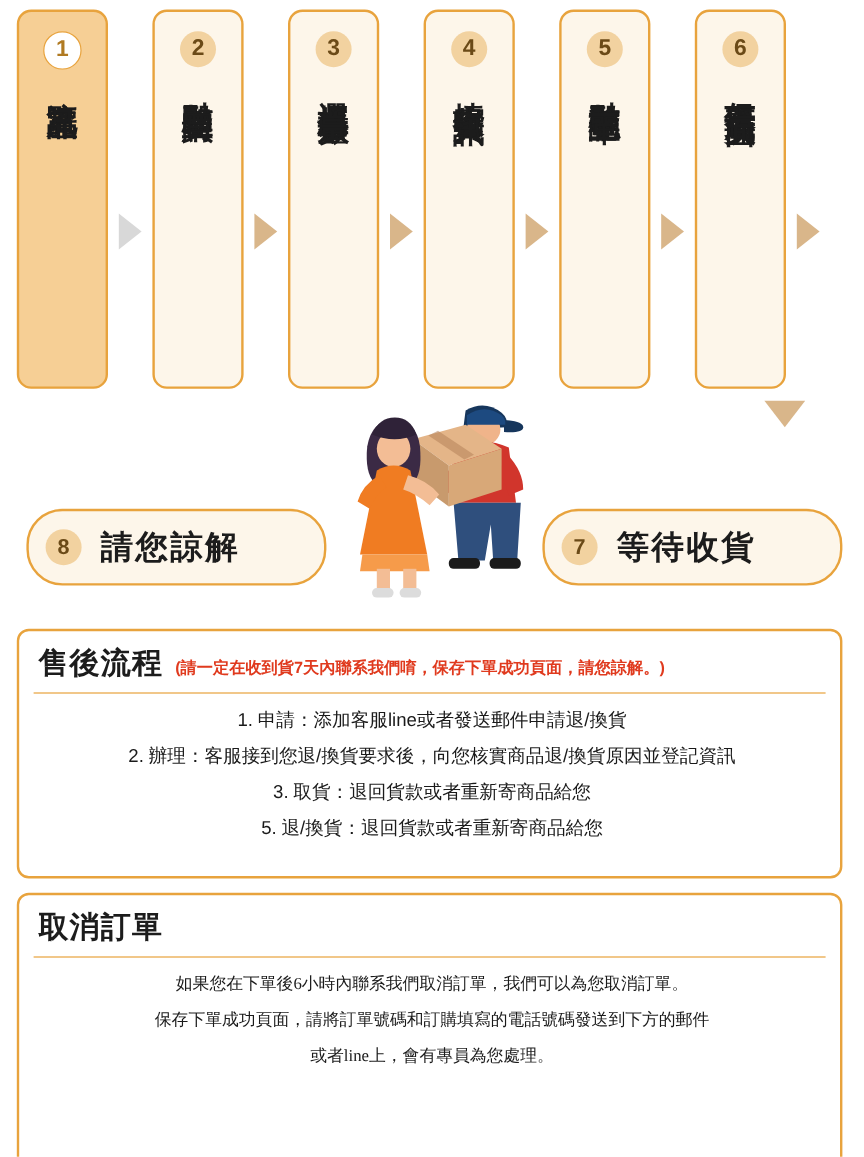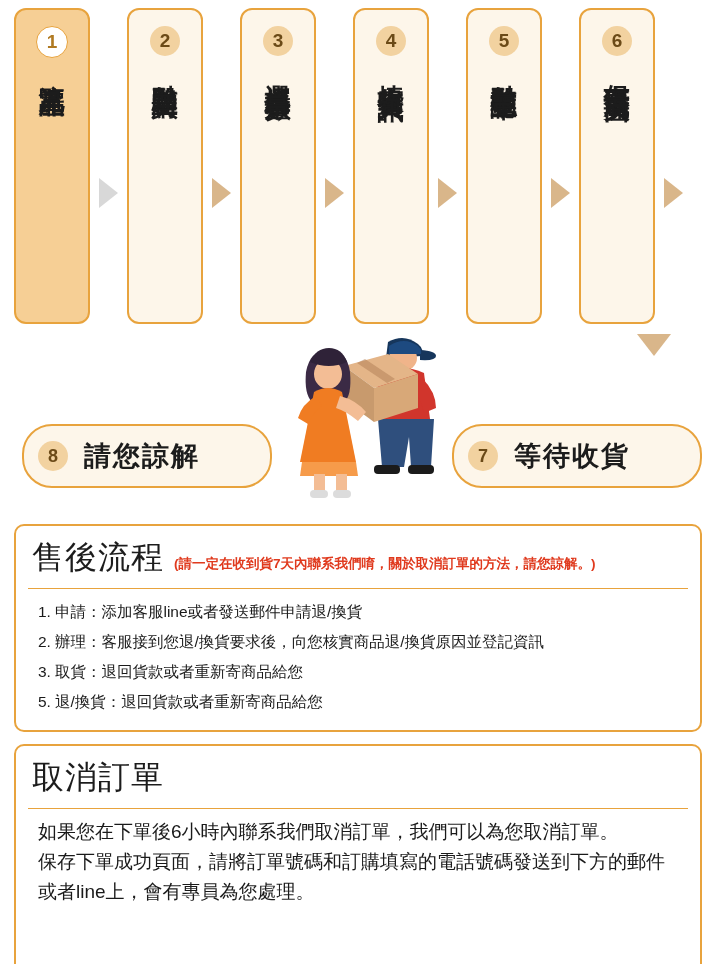--- a/index.html
+++ b/index.html
@@ -153,51 +153,53 @@
   }
   #panel-after { top: 524px; height: 208px; }
   #panel-cancel { top: 744px; height: 268px; }
 
   .panel-head {
     display: flex;
     align-items: baseline;
     padding: 10px 16px 2px 16px;
   }
   .panel-title {
-    font-size: 32px;
-    font-weight: normal;
+    font-size: 25px;
+    font-weight: bold;
     color: #1c1c1c;
     letter-spacing: 1px;
   }
   .panel-note {
     font-size: 13.5px;
     color: #e03a1e;
     margin-left: 10px;
     font-weight: bold;
   }
   .divider {
     height: 1px;
     background: #e8a33d;
     margin: 6px 12px 0 12px;
   }
   .panel-body {
     padding: 8px 18px 0 22px;
+    text-align: center;
   }
   .ol-item {
     font-size: 15.5px;
     line-height: 30px;
     color: #1a1a1a;
     white-space: nowrap;
   }
   .ol-idx { margin-right: 4px; }
   .para {
-    font-size: 19px;
+    font-size: 14px;
     line-height: 30px;
     color: #1a1a1a;
     white-space: nowrap;
+    font-family: Liberation Serif, serif;
   }
 </style>
 </head>
 <body>
 
 <div class="steps-row">
 
   <div class="step-card first">
     <div class="step-num">1</div>
     <div class="step-text">流覽產品</div>
@@ -277,21 +279,21 @@
 </div>
 
 <div class="pill" id="pill-7">
   <div class="pill-num">7</div>
   <div class="pill-text">等待收貨</div>
 </div>
 
 <div class="panel" id="panel-after">
   <div class="panel-head">
     <span class="panel-title">售後流程</span>
-    <span class="panel-note">(請一定在收到貨7天內聯系我們唷，關於取消訂單的方法，請您諒解。)</span>
+    <span class="panel-note">(請一定在收到貨7天內聯系我們唷，保存下單成功頁面，請您諒解。)</span>
   </div>
   <div class="divider"></div>
   <div class="panel-body">
     <div class="ol-item">
       <span class="ol-idx">1.</span><span>申請：添加客服line或者發送郵件申請退/換貨</span>
     </div>
     <div class="ol-item">
       <span class="ol-idx">2.</span><span>辦理：客服接到您退/換貨要求後，向您核實商品退/換貨原因並登記資訊</span>
     </div>
     <div class="ol-item">

